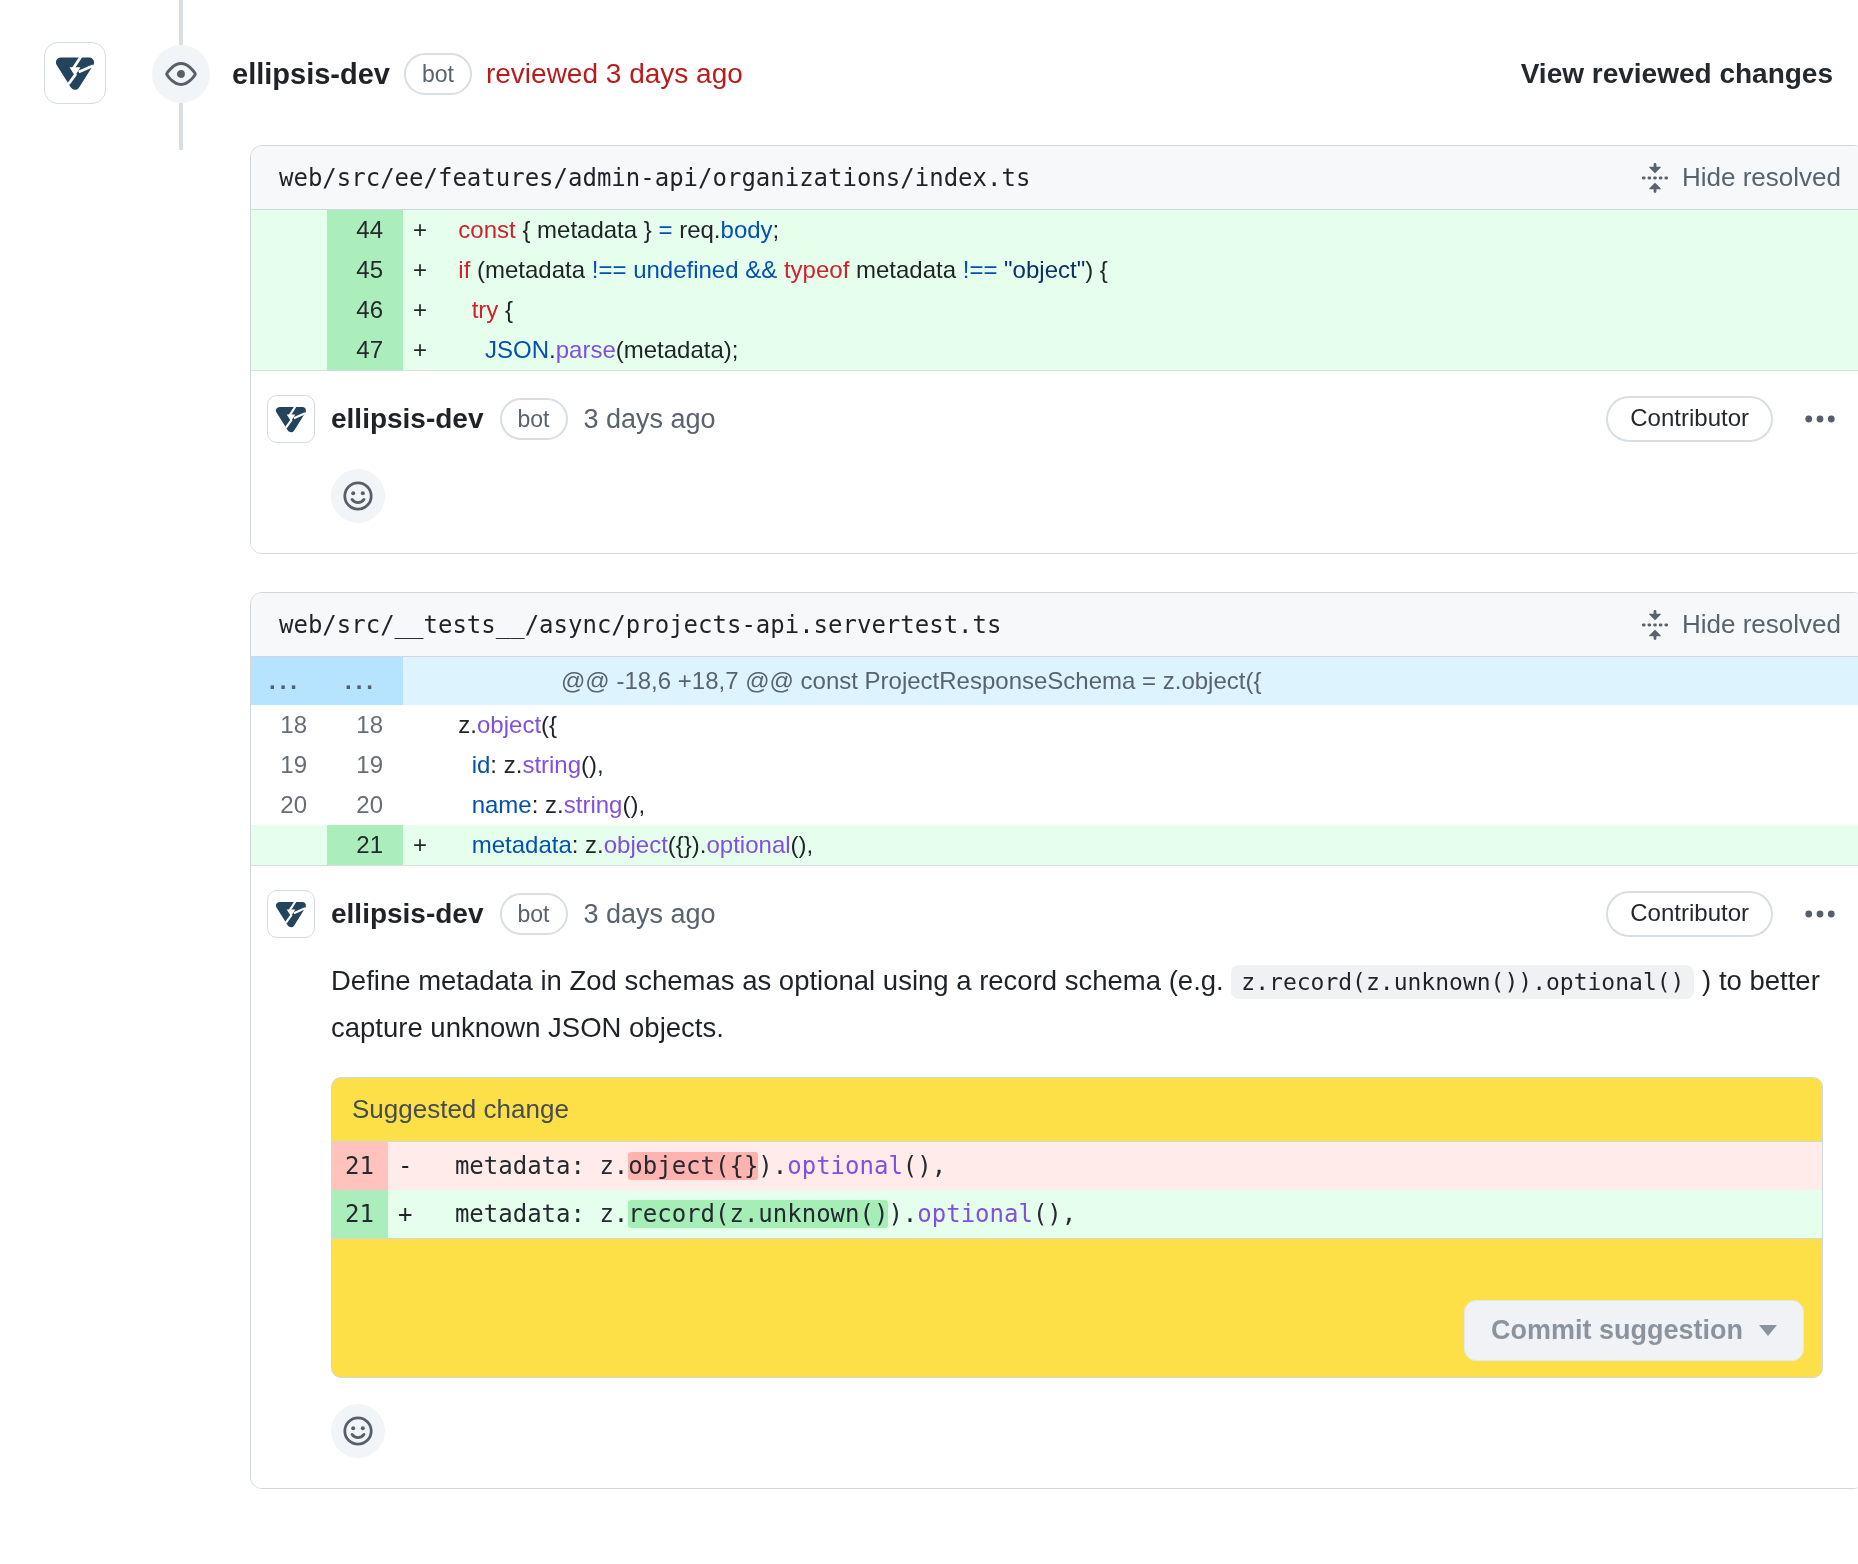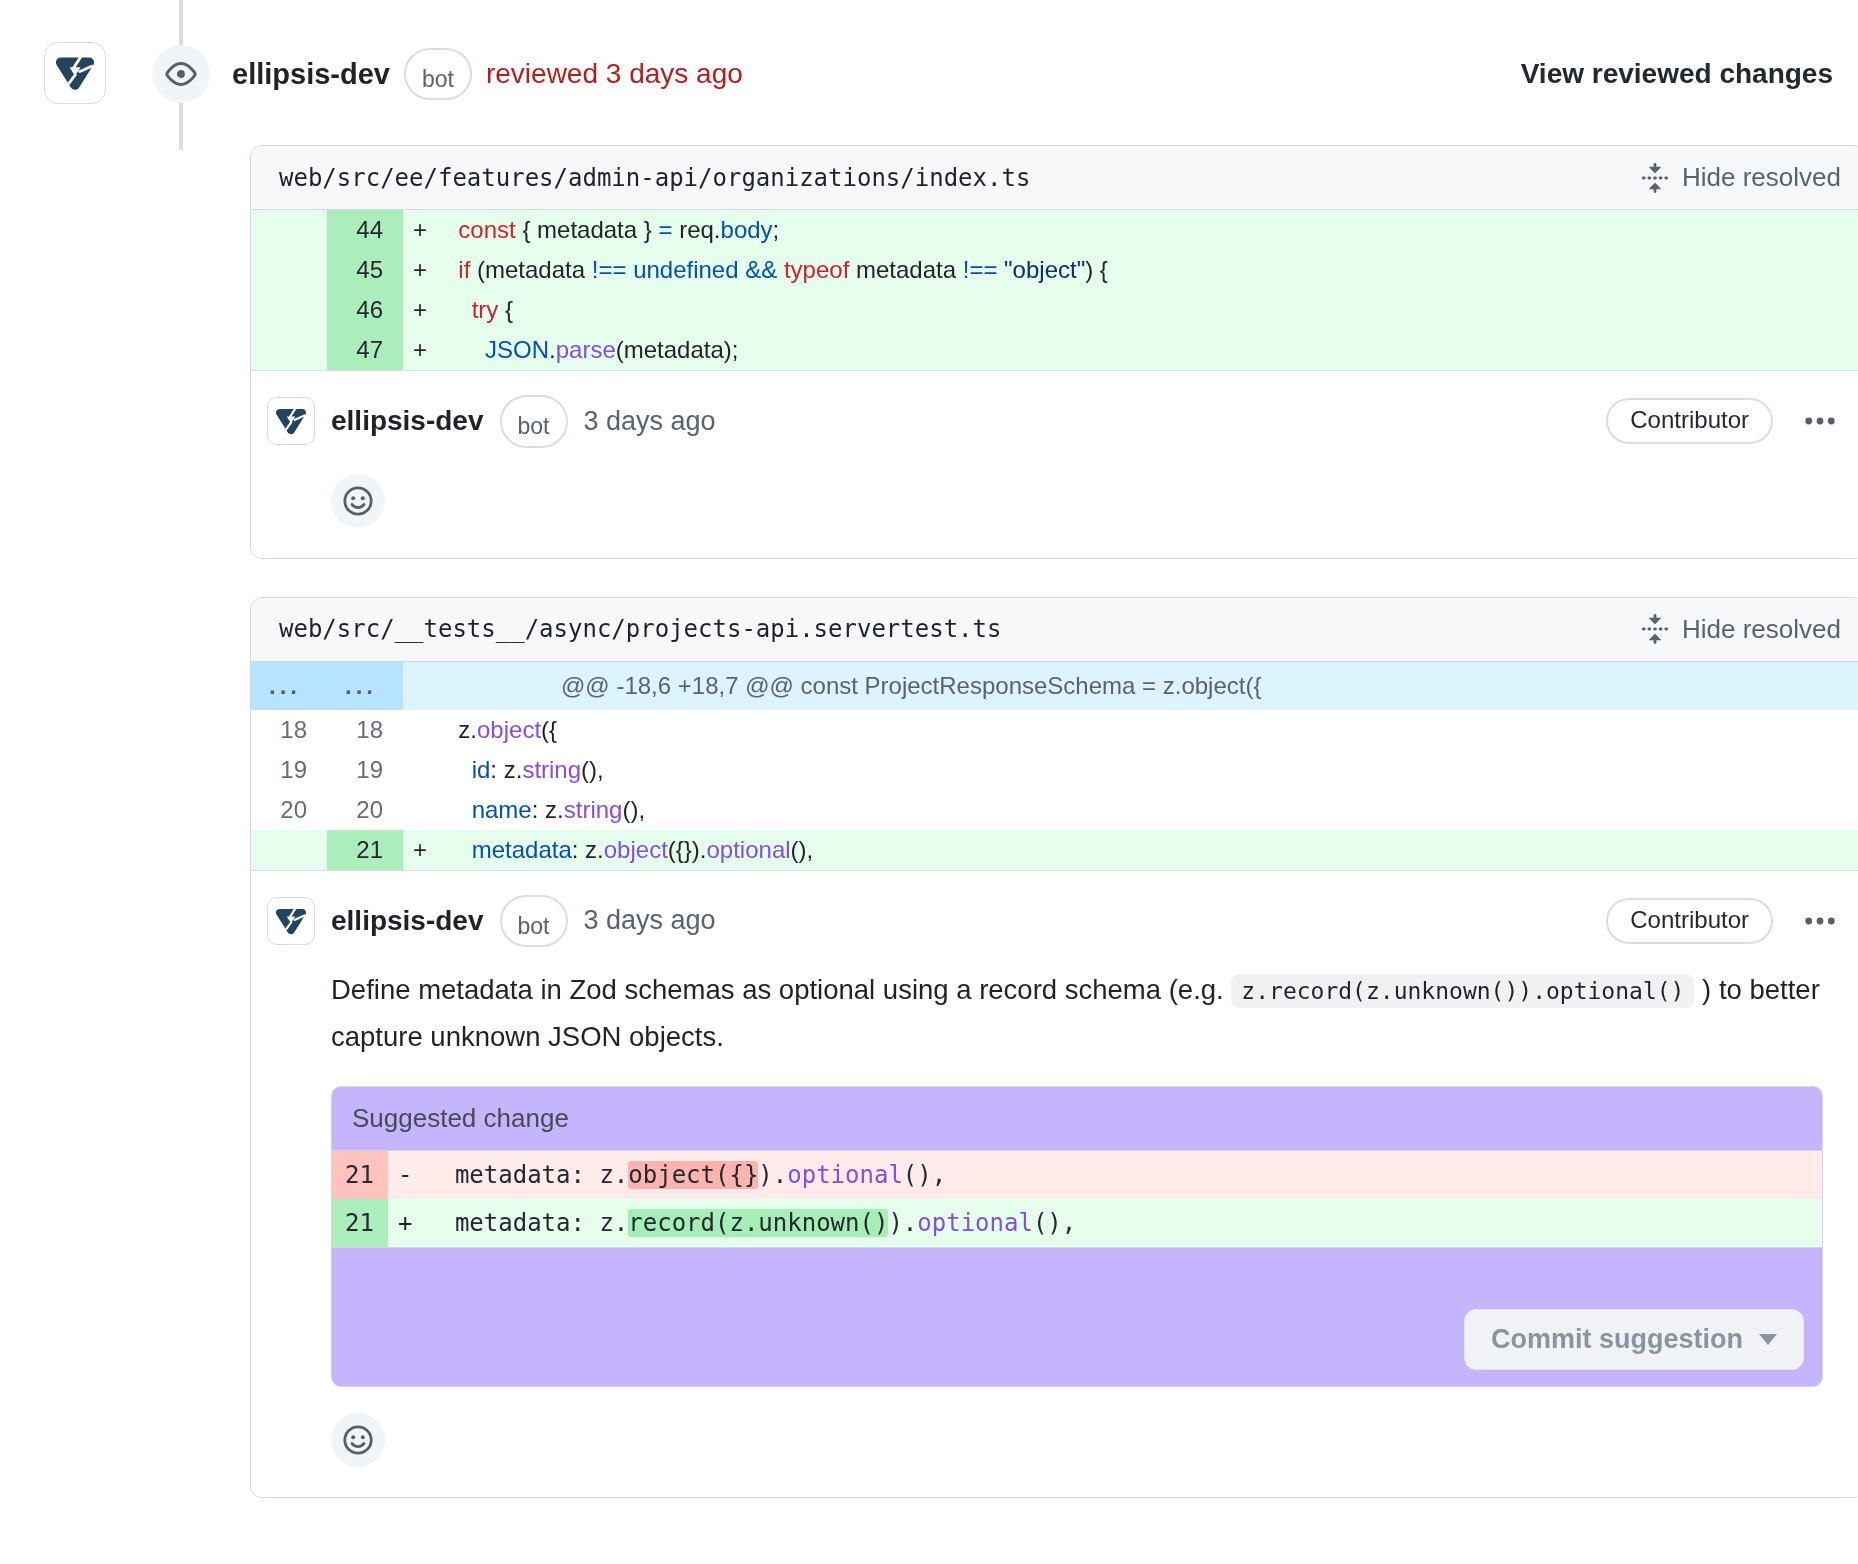--- a/index.html
+++ b/index.html
@@ -19,21 +19,21 @@
     position:absolute; left:152px; top:45px; width:58px; height:58px; border-radius:50%;
     background:#f2f5f8; display:flex; align-items:center; justify-content:center;
   }
   .review-header{
     position:absolute; left:232px; right:25px; top:46px; height:56px;
     display:flex; align-items:center; gap:14px;
   }
   .rh-name{ font-weight:700; font-size:29px; color:#1f2328; }
   .pill{
     display:inline-block; border:2px solid #d8dee4; border-radius:999px;
-    padding:16px 16px 5px; font-size:23px; color:#59636e; background:#fff; line-height:1.2;
+    padding:6px 16px 5px; font-size:23px; color:#59636e; background:#fff; line-height:1.2;
   }
   .rh-action{ font-size:28px; color:#b91c1c; }
   .view-link{ margin-left:auto; font-size:28px; font-weight:600; color:#24292f; text-decoration:none; cursor:pointer; background:none; border:none; font-family:inherit; }
   
   .main{ position:absolute; left:250px; top:145px; width:1616px; }
   .card{ border:1px solid #d0d7de; border-radius:12px; background:#fff; overflow:hidden; }
   .card + .card{ margin-top:38px; }
   .file-header{
     display:flex; align-items:center; justify-content:space-between;
     height:64px; padding:0 24px 0 28px; background:#f6f8fa; border-bottom:1px solid #d0d7de;
@@ -70,21 +70,21 @@
   .c-time{ font-size:27px; color:#59636e; }
   .c-right{ margin-left:auto; display:flex; align-items:center; gap:30px; }
   .contrib{ border:2px solid #d8dee4; border-radius:999px; padding:6px 22px 8px; font-size:24px; color:#24292f; background:#fff; }
   .kebab-btn{ background:none; border:none; cursor:pointer; display:flex; align-items:center; }
   .c-body{ margin:20px 14px 0 64px; max-width:1490px; font-size:27.5px; line-height:46px; color:#1f2328; }
   .inline-code{ font-family:"DejaVu Sans Mono", monospace; font-size:23px; background:#eff1f3;
     padding:4px 10px; border-radius:8px; color:#1f2328; white-space:pre; }
   .smiley-btn{ margin:26px 0 0 64px; width:54px; height:54px; border-radius:50%; background:#f2f5f7;
     border:none; cursor:pointer; display:flex; align-items:center; justify-content:center; }
   
-  .suggestion{ margin:26px 14px 0 64px; border:1px solid #d0d7de; border-radius:10px; overflow:hidden; background:#c4b5fd; }
+  .suggestion{ margin:26px 14px 0 64px; border:1px solid #d0d7de; border-radius:10px; overflow:hidden; background:#fde047; }
   .sg-header{ padding:16px 20px; font-size:26px; color:#454c54; border-bottom:1px solid #d0d7de; }
   .s-row{ display:flex; align-items:stretch; height:48px; line-height:48px;
     font-family:"DejaVu Sans Mono", monospace; font-size:24px; }
   .s-row .num{ width:56px; flex:none; text-align:right; padding-right:14px; color:#24292f; }
   .s-row .marker{ width:38px; flex:none; padding-left:10px; color:#1f2328; }
   .s-row .code{ flex:1; white-space:pre; color:#24292f; overflow:hidden; }
   .s-del{ background:#ffebe9; } .s-del .num{ background:#ffc2bd; }
   .s-add{ background:#e6ffec; } .s-add .num{ background:#aceebb; }
   .sg-footer{ display:flex; justify-content:flex-end; padding:16px 18px; border-top:1px solid #d0d7de; }
   .commit-btn{ display:flex; align-items:center; gap:16px; background:#f0f2f5; border:1px solid #e3e7eb;

